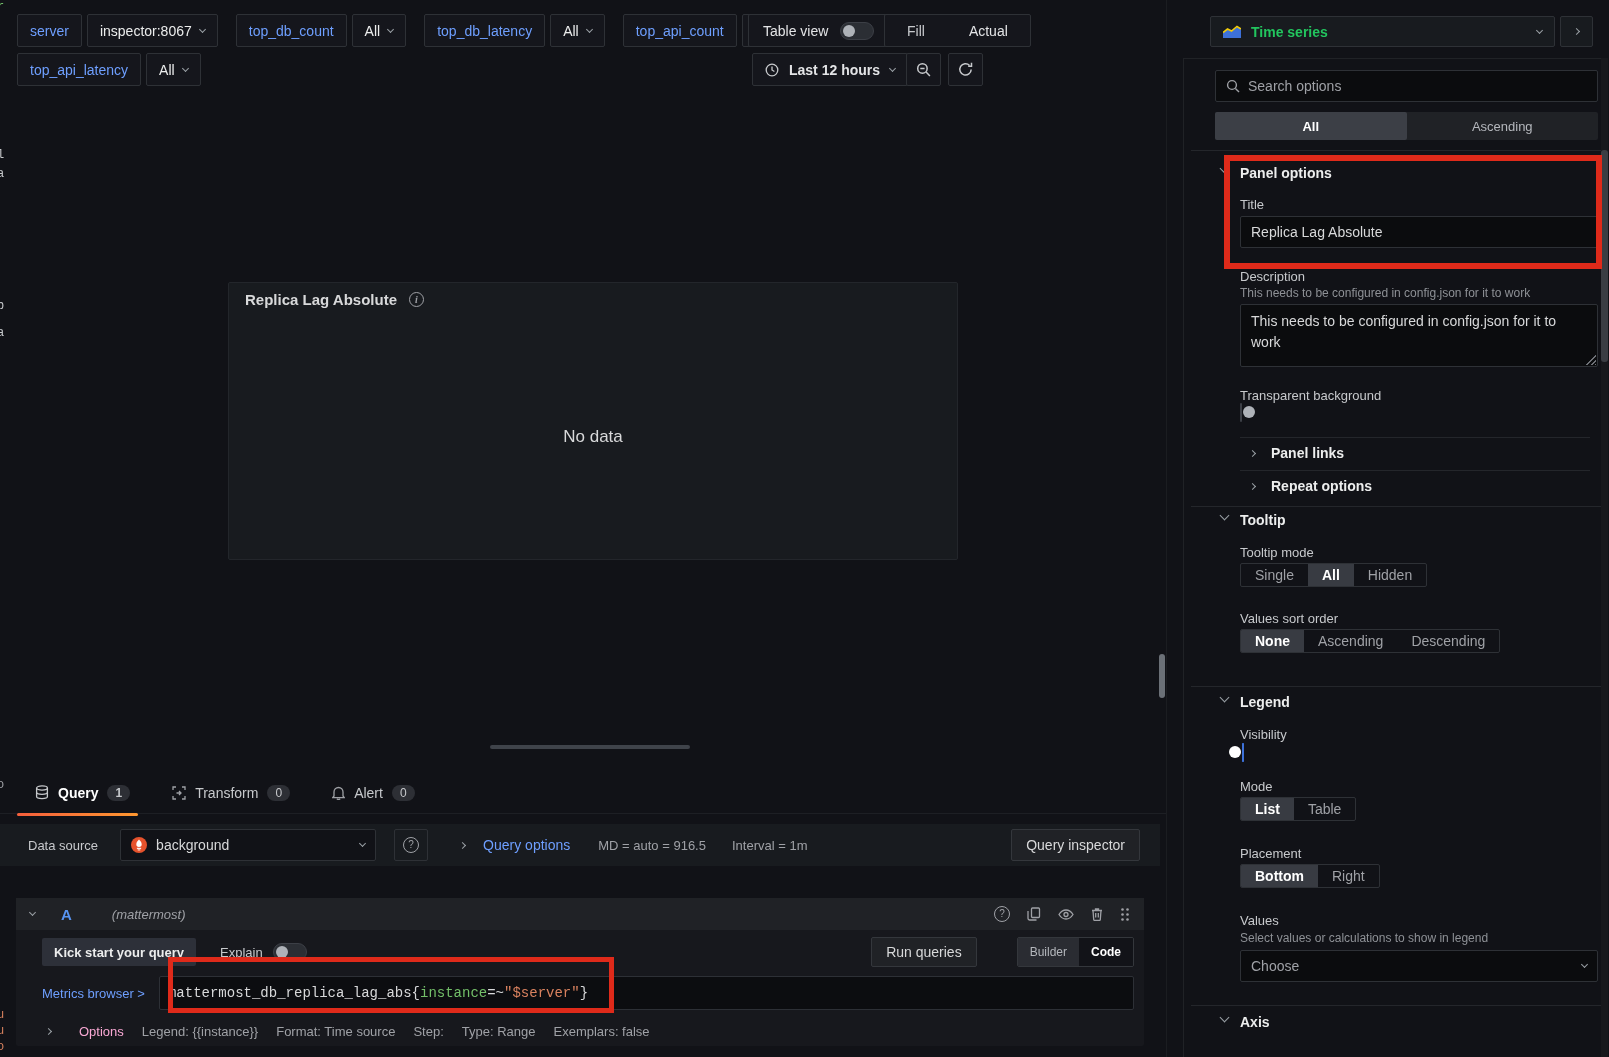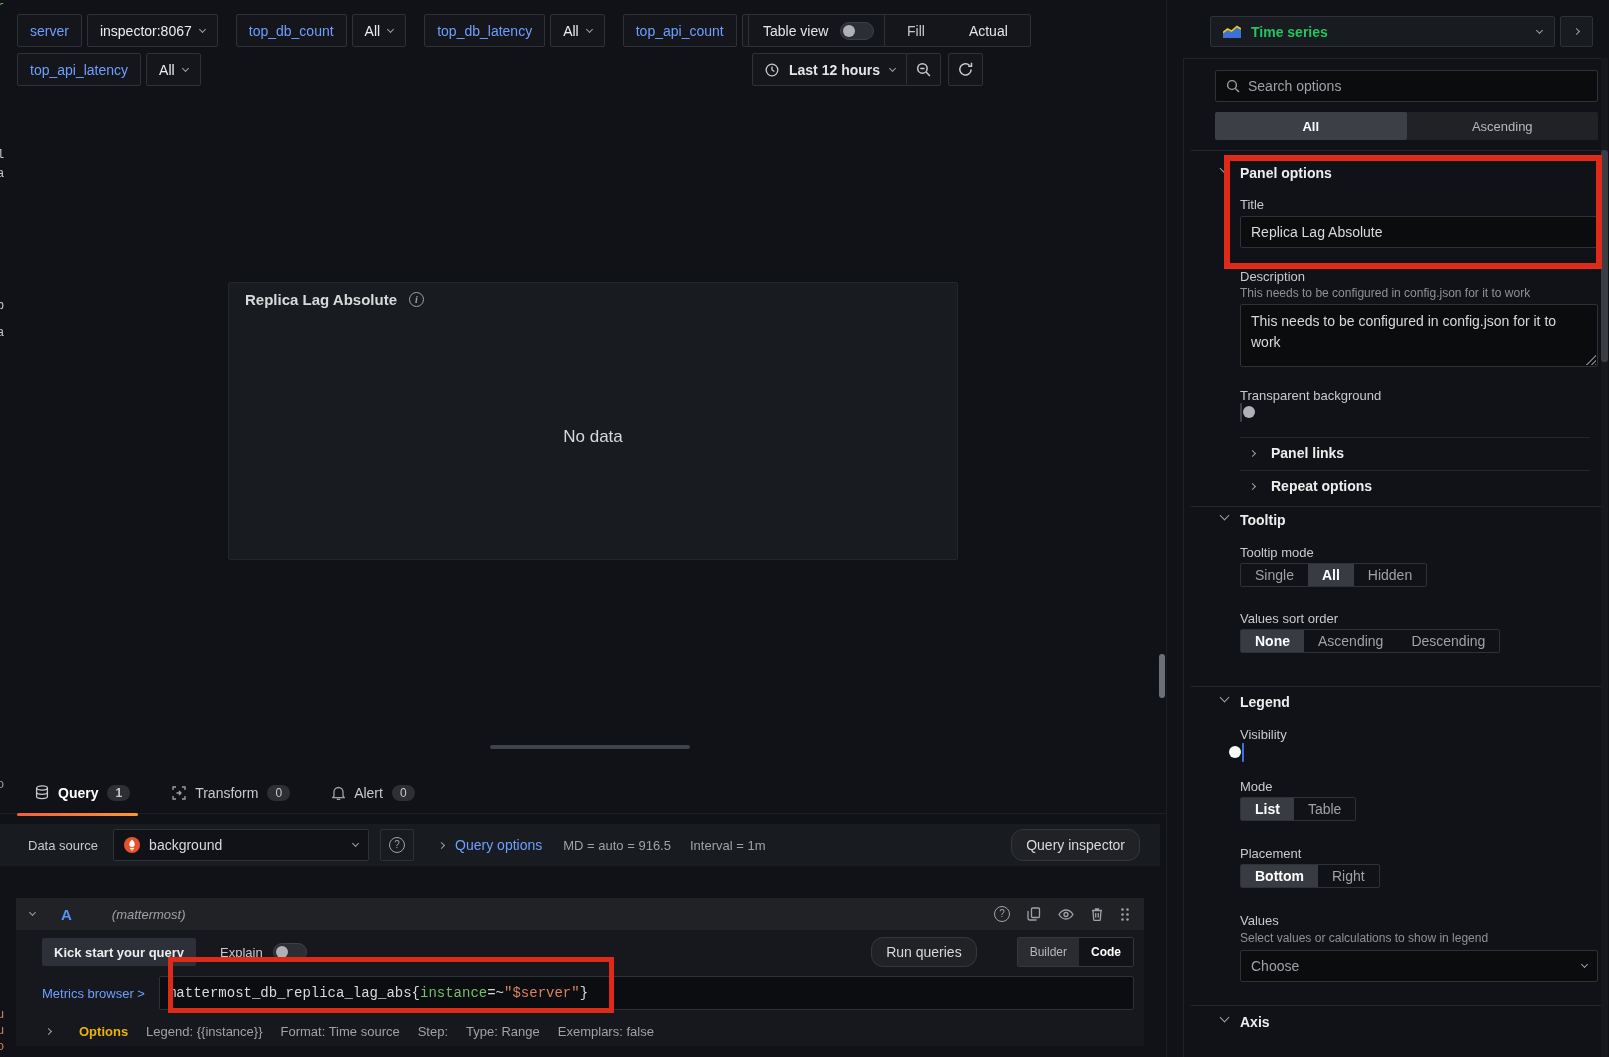--- a/index.html
+++ b/index.html
@@ -50,45 +50,45 @@
 
   
   .tabbar{position:absolute;left:0;top:772px;width:1167px;height:42px;display:flex;align-items:center;gap:42px;padding-left:35px;border-bottom:1px solid #1d1f24}
   .tab{display:flex;align-items:center;gap:9px;font-size:14px;color:#c7c9cc;position:relative;height:42px;cursor:pointer}
   .tab .badge{background:#2d2f35;color:#c7c9cc;font-size:12px;border-radius:9px;padding:1px 8px}
   .tab.active{color:#fff;font-weight:600}
   .tab.active::after{content:"";position:absolute;left:-18px;right:-8px;bottom:-2px;height:3px;border-radius:2px;
       background:linear-gradient(90deg,#f55f3c,#ff9830)}
 
   
-  .dsrow{position:absolute;left:0;top:824px;width:1160px;height:42px;background:#181b1f;display:flex;align-items:center;padding:0 20px 0 28px;gap:11px}
+  .dsrow{position:absolute;left:0;top:824px;width:1160px;height:42px;background:#181b1f;display:flex;align-items:center;padding:0 20px 0 28px;gap:18px}
   .dsdrop{width:256px;height:32px;background:#111217;border:1px solid #2e3136;border-radius:2px;display:flex;align-items:center;gap:9px;padding:0 10px;cursor:pointer}
   .sqbtn{width:34px;height:32px;border:1px solid #2e3136;border-radius:2px;display:flex;align-items:center;justify-content:center;cursor:pointer}
   .linkblue{color:#6e9fff;font-size:13px;font-weight:500;cursor:pointer}
   .meta{color:#9fa1a6;font-size:13px}
-  .btn{height:32px;display:inline-flex;align-items:center;padding:0 14px;border:1px solid #34373c;border-radius:12px;background:#202226;font-size:14px;color:#d8d9da;cursor:pointer}
+  .btn{height:32px;display:inline-flex;align-items:center;padding:0 14px;border:1px solid #34373c;border-radius:2px;background:#202226;font-size:14px;color:#d8d9da;cursor:pointer}
 
   .qcard{position:absolute;left:16px;top:898px;width:1128px;height:148px;background:#17181d;border-radius:2px}
   .qhead{height:32px;background:#202226;display:flex;align-items:center;gap:12px;padding:0 14px}
   .refid{color:#5794f2;font-weight:700;font-size:15px}
   .refnote{color:#9fa1a6;font-style:italic;font-size:13px;margin-left:28px}
   .qicons{margin-left:auto;display:flex;align-items:center;gap:17px}
   .qicons .ic{display:flex;align-items:center;cursor:pointer}
   .qrow1{display:flex;align-items:center;margin:8px 10px 0 26px;height:28px;gap:24px}
   .kick{height:28px;display:inline-flex;align-items:center;padding:0 12px;background:#2d3039;border-radius:2px;font-size:13px;font-weight:600;color:#eceded;cursor:pointer}
   .explain{display:flex;align-items:center;gap:10px;color:#c7c9cc;font-size:13px}
   .bcgroup{display:inline-flex;height:30px;border:1px solid #34373c;border-radius:2px;overflow:hidden}
   .bcgroup span{display:flex;align-items:center;padding:0 12px;font-size:12px;color:#b4b7bc;background:#2a2c32}
   .bcgroup span.on{background:#121318;color:#fff;font-weight:600}
   .qrow2{display:flex;align-items:center;margin:10px 10px 0 26px;gap:14px}
   .codebox{flex:1;height:34px;background:#0c0d10;border:1px solid #2d3036;border-radius:2px;display:flex;align-items:center;padding:0 8px;
            font-family:"Liberation Mono","DejaVu Sans Mono",monospace;font-size:14px;color:#d8d9da;white-space:pre}
   .c-green{color:#73bf69}.c-str{color:#d9825f}
   .qrow3{display:flex;align-items:center;margin:14px 10px 0 30px;gap:18px;font-size:13px;color:#9fa1a6}
-  .qrow3 .opt{color:#eab308;font-weight:700;margin-left:10px}
+  .qrow3 .opt{color:#f9a8d4;font-weight:400;margin-left:10px}
 
   
   .sidebar{position:absolute;left:1167px;top:0;width:442px;height:1057px}
   .vline{position:absolute;left:1166px;top:0;width:1px;height:1057px;background:#1b1d21}
   .vizpick{position:absolute;left:43px;top:16px;width:345px;height:31px;background:#181b1f;border:1px solid #2e3136;border-radius:2px;
            display:flex;align-items:center;gap:10px;padding:0 12px;cursor:pointer}
   .vizpick .name{font-size:14px;font-weight:700;color:#22c55e;flex:1}
   .vizexpand{position:absolute;left:393px;top:16px;width:33px;height:31px;border:1px solid #2e3136;background:#181b1f;border-radius:2px;
              display:flex;align-items:center;justify-content:center;cursor:pointer}
   .pane{position:absolute;left:16px;top:58px;width:420px;height:999px;border:1px solid #202226;border-bottom:none;background:#111217}

